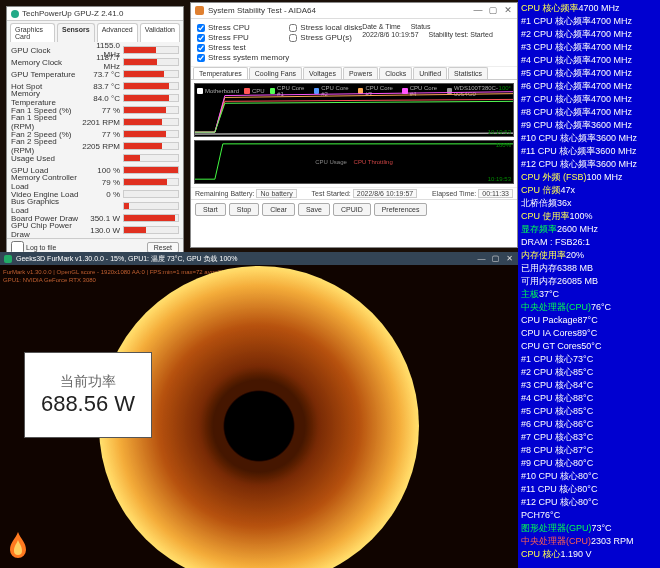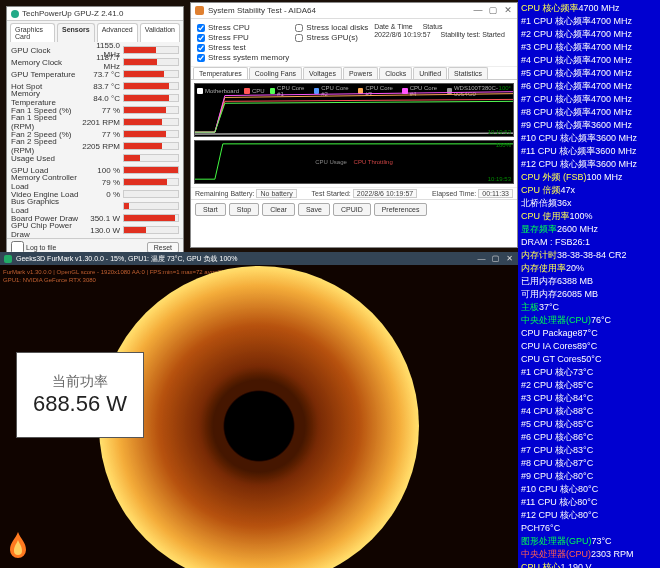--- a/index.html
+++ b/index.html
@@ -31,21 +31,21 @@
   .gpuz .ftr .chk{display:flex;align-items:center;gap:2px}
   .gpuz .ftr .btn{border:1px solid #aaa;padding:1px 6px;background:#f8f8f8;border-radius:2px}
   .gpuz .gpu-name{padding:2px 4px;font-size:7px;border-top:1px solid #ccc}
 
   
   .aida{position:absolute;left:190px;top:2px;width:328px;height:246px;background:#fff;border:1px solid #888;font-size:8px;color:#333}
   .aida .title{height:16px;display:flex;align-items:center;gap:4px;padding:0 4px;border-bottom:1px solid #ddd}
   .aida .title .t-icon{width:9px;height:9px;background:#e08030;border-radius:2px}
   .aida .ctrls{position:absolute;right:2px;top:1px;display:flex;gap:1px}
   .aida .ctrls span{width:14px;height:12px;display:flex;align-items:center;justify-content:center;font-size:9px;color:#666}
-  .aida .opts{display:flex;padding:4px 6px;gap:6px;border-bottom:1px solid #eee}
+  .aida .opts{display:flex;padding:4px 6px;border-bottom:1px solid #eee}
   .aida .opts .colA,.aida .opts .colB{display:flex;flex-direction:column;gap:1px}
   .aida .opts label{display:flex;align-items:center;gap:3px;white-space:nowrap}
   .aida .opts input{width:8px;height:8px}
   .aida .status{flex:1;display:flex;flex-direction:column;gap:1px;font-size:7px}
   .aida .status .srow{display:flex;gap:10px}
   .aida .tabs2{display:flex;gap:0;font-size:7px;padding:0 2px;border-bottom:1px solid #ccc}
   .aida .tabs2 span{padding:2px 5px;border:1px solid #ccc;border-bottom:none;background:#f6f6f6;margin-right:1px;border-radius:2px 2px 0 0}
   .aida .tabs2 span.sel{background:#fff}
   .aida .charts{padding:3px;display:flex;flex-direction:column;gap:3px}
   .chart{background:#000;border:1px solid #555;position:relative;height:54px}
@@ -66,21 +66,21 @@
   .fur .title{position:absolute;left:0;top:0;right:0;height:13px;background:#334455;color:#fff;font-size:7px;display:flex;align-items:center;padding:0 4px;gap:4px}
   .fur .title .t-icon{width:8px;height:8px;background:#2a6;border-radius:2px}
   .fur .ctrls{position:absolute;right:2px;top:1px;display:flex;gap:1px}
   .fur .ctrls span{width:13px;height:11px;display:flex;align-items:center;justify-content:center;font-size:8px;color:#ddd}
   .fur .info1{position:absolute;left:3px;top:16px;color:#c06030;font-size:6px;line-height:8px}
   .donut{position:absolute;left:50%;top:55%;transform:translate(-50%,-50%);width:320px;height:320px;border-radius:50%;
     background:
       radial-gradient(circle at 50% 50%, #000 0 34px, transparent 36px),
       radial-gradient(circle at 50% 50%, #4a2008 0 46px, #793210 60px, #b15518 100px, #e9a840 140px, #f7d870 160px, rgba(200,120,30,.2) 180px, transparent 200px);
     filter:contrast(1.1)}
-  .power-box{position:absolute;left:16px;top:100px;width:128px;height:86px;background:#fff;border:1px solid #555;display:flex;flex-direction:column;align-items:center;justify-content:center}
+  .power-box{position:absolute;left:24px;top:100px;width:128px;height:86px;background:#fff;border:1px solid #555;display:flex;flex-direction:column;align-items:center;justify-content:center}
   .power-box .pl{font-size:14px;color:#666}
   .power-box .pv{font-size:22px;color:#222;font-weight:500}
   .flame{position:absolute;left:6px;bottom:6px;width:24px;height:30px}
   .flame svg{width:100%;height:100%}
 </style>
 </head>
 <body>
 
 <div class="info-panel" id="info-panel">
     <div class="info-row">
@@ -151,24 +151,20 @@
       <span class="y">CPU 使用率</span>
       <span class="val">100%</span>
     </div>
     <div class="info-row">
       <span class="g">显存频率</span>
       <span class="val">2600 MHz</span>
     </div>
     <div class="info-row">
       <span class="w">DRAM : FSB</span>
       <span class="val">26:1</span>
-    </div>
-    <div class="info-row">
-      <span class="y">内存计时</span>
-      <span class="val">38-38-38-84 CR2</span>
     </div>
     <div class="info-row">
       <span class="y">内存使用率</span>
       <span class="val">20%</span>
     </div>
     <div class="info-row">
       <span class="w">已用内存</span>
       <span class="val">6388 MB</span>
     </div>
     <div class="info-row">

